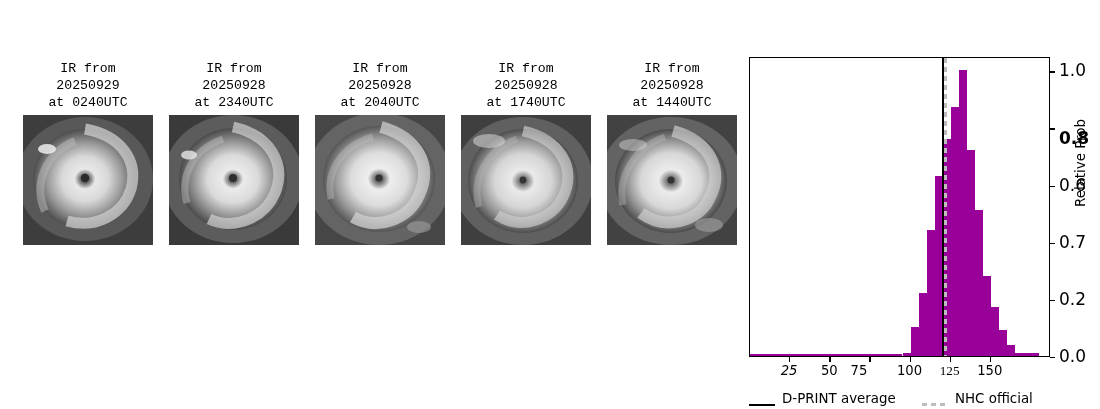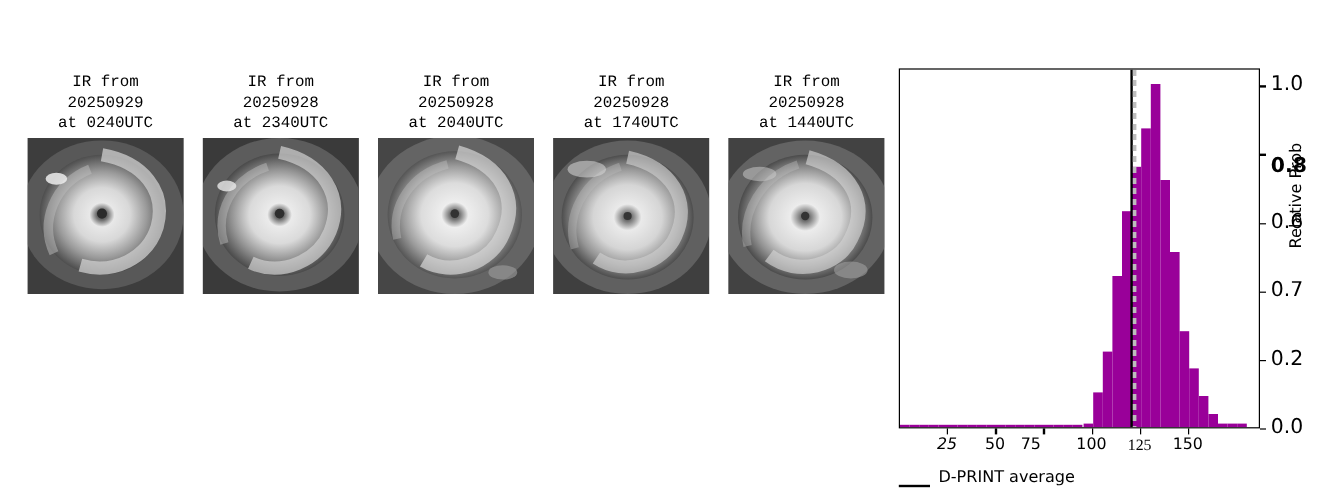--- a/index.html
+++ b/index.html
@@ -374,20 +374,24 @@
       </div>
   </div>
 
   <div id="ylabel">Relative Prob</div>
 
   <div id="legend">
     <div class="legend-entry" style="left:0px;">
       <span class="legend-line-solid"></span>
       <span class="legend-label">D-PRINT average</span>
     </div>
+    <div class="legend-entry" style="left:173px;">
+      <span class="legend-line-dashed"></span>
+      <span class="legend-label">NHC official</span>
+    </div>
   </div>
 
 <div class="xtick" style="left: 789.133px;"></div>
     <div class="xticklabel" style="left: 789.133px; font-style: italic;">25</div>
     <div class="xtick" style="left: 829.267px;"></div>
     <div class="xticklabel" style="left: 829.267px;">50</div>
     <div class="xtick" style="left: 869.4px;"></div>
     <div class="xticklabel" style="left: 859px;">75</div>
     <div class="xtick" style="left: 909.533px;"></div>
     <div class="xticklabel" style="left: 909.533px;">100</div>

